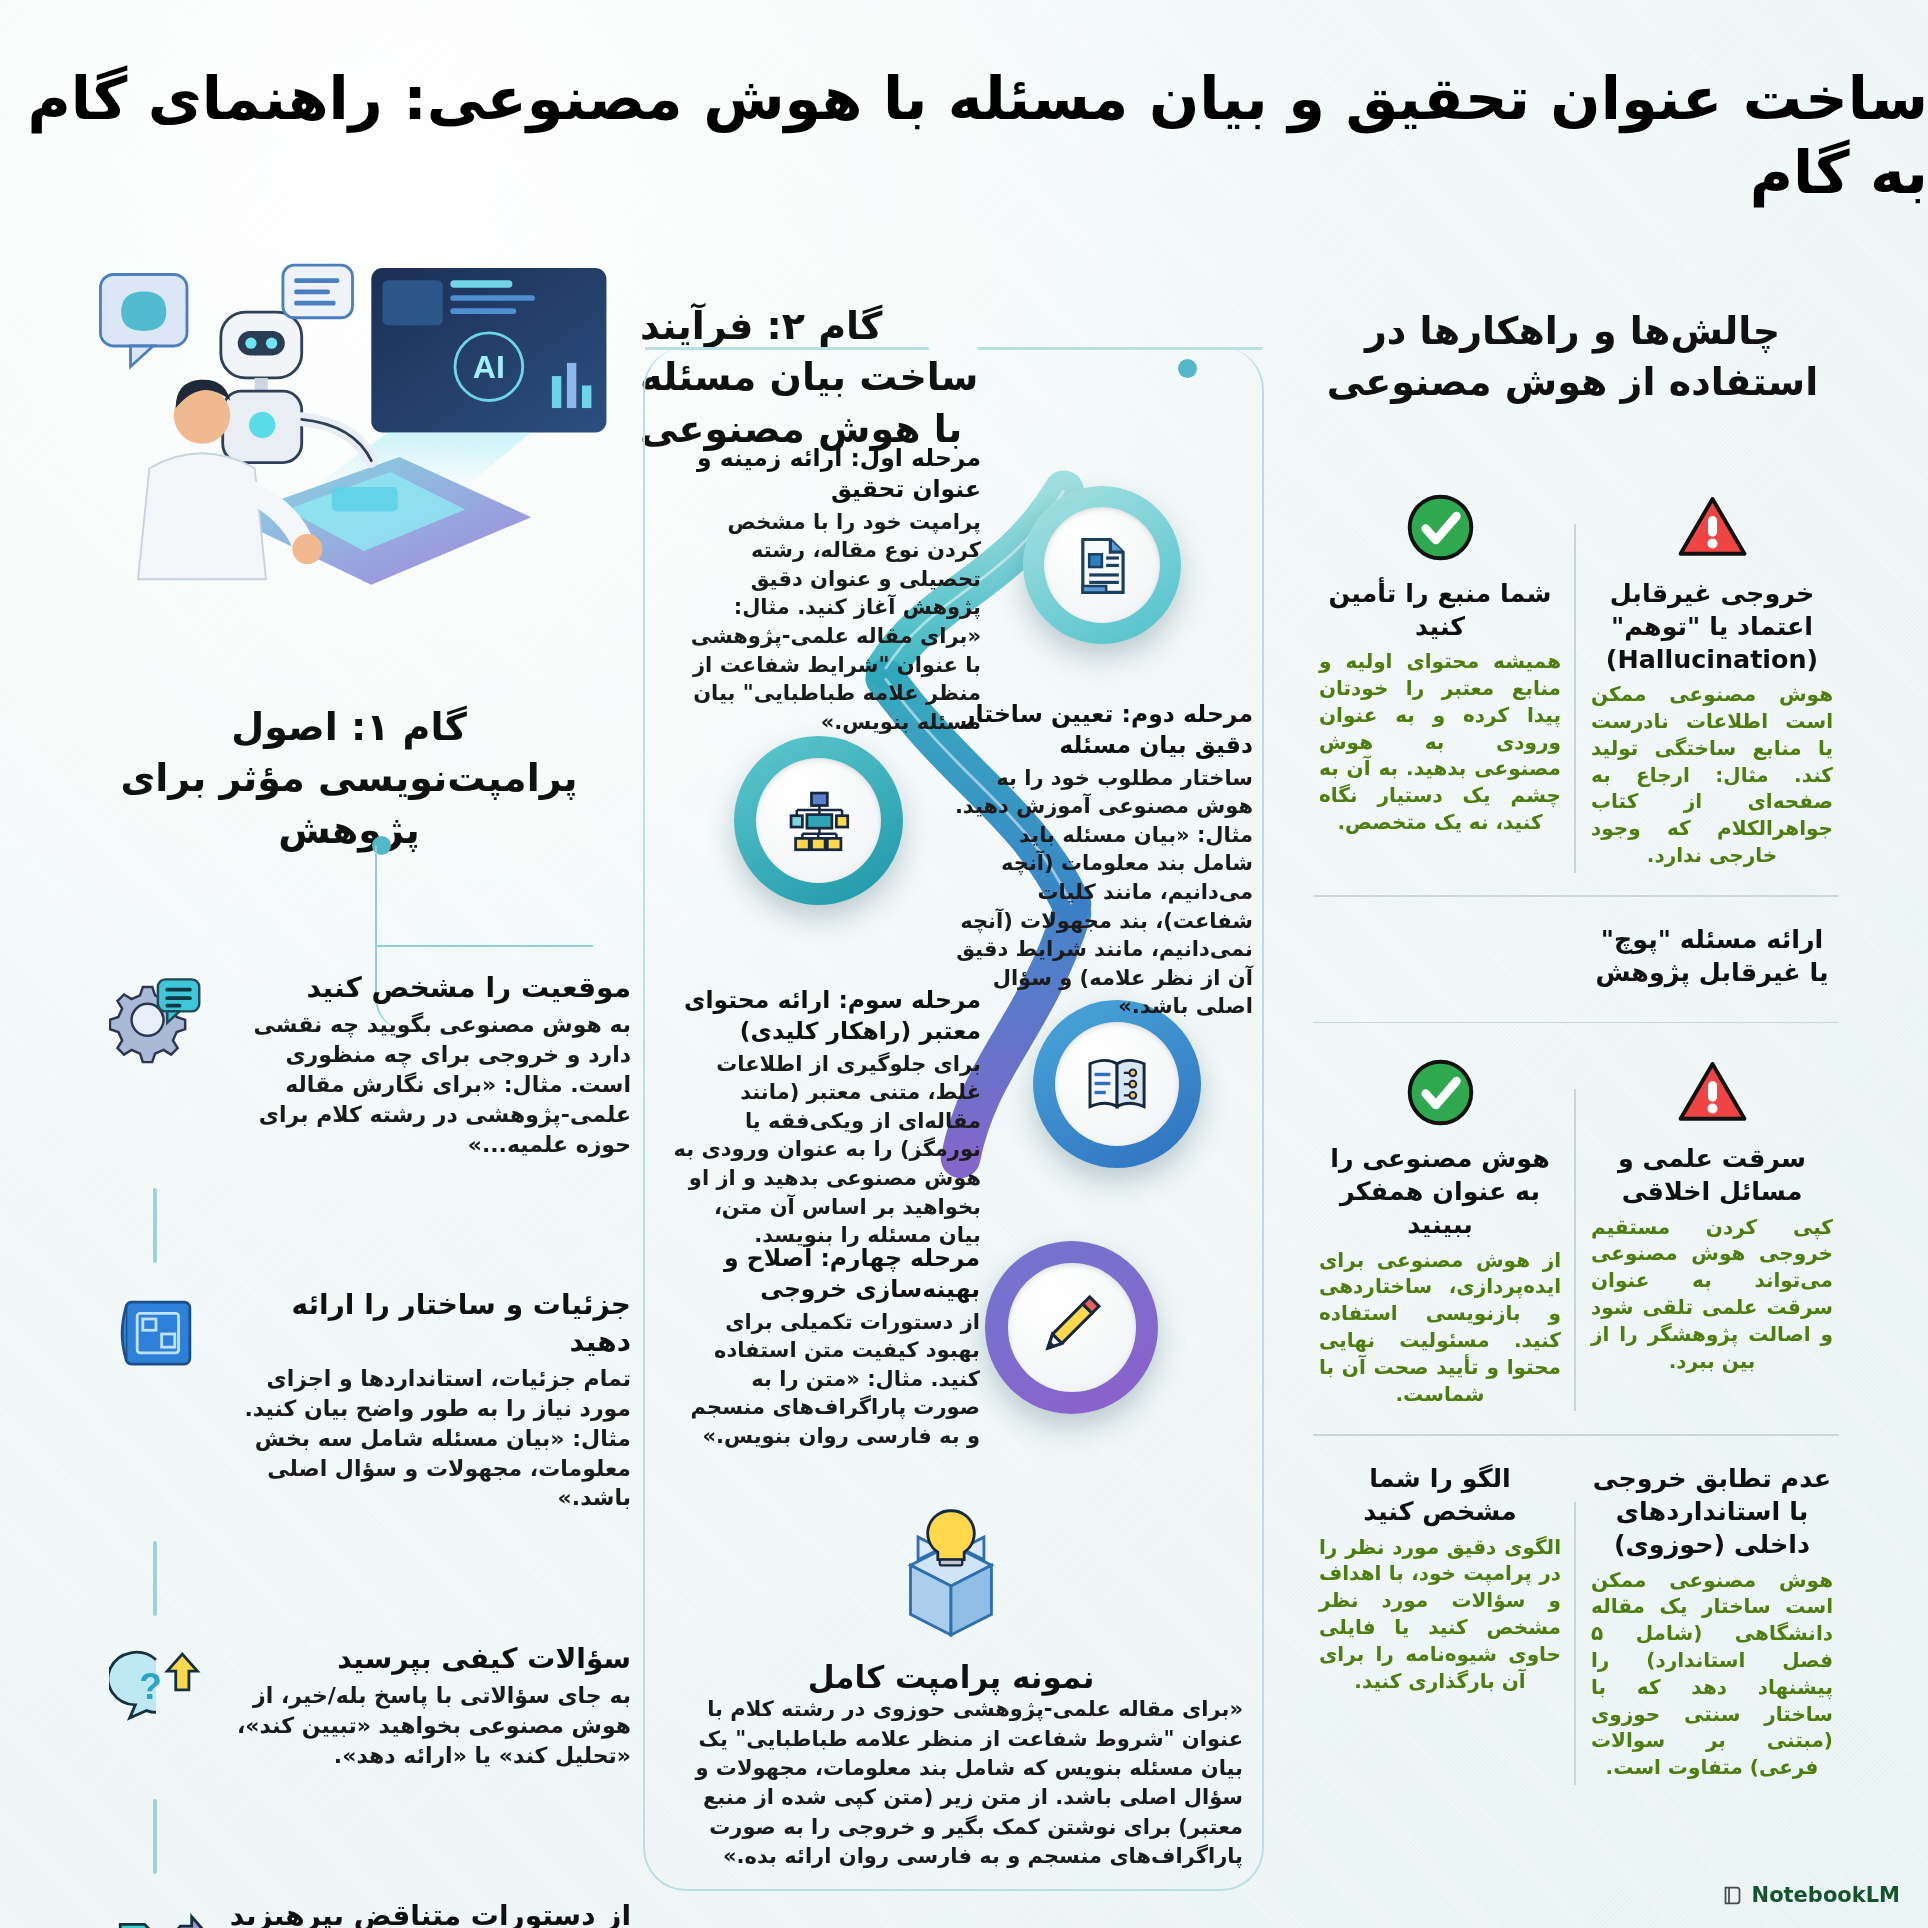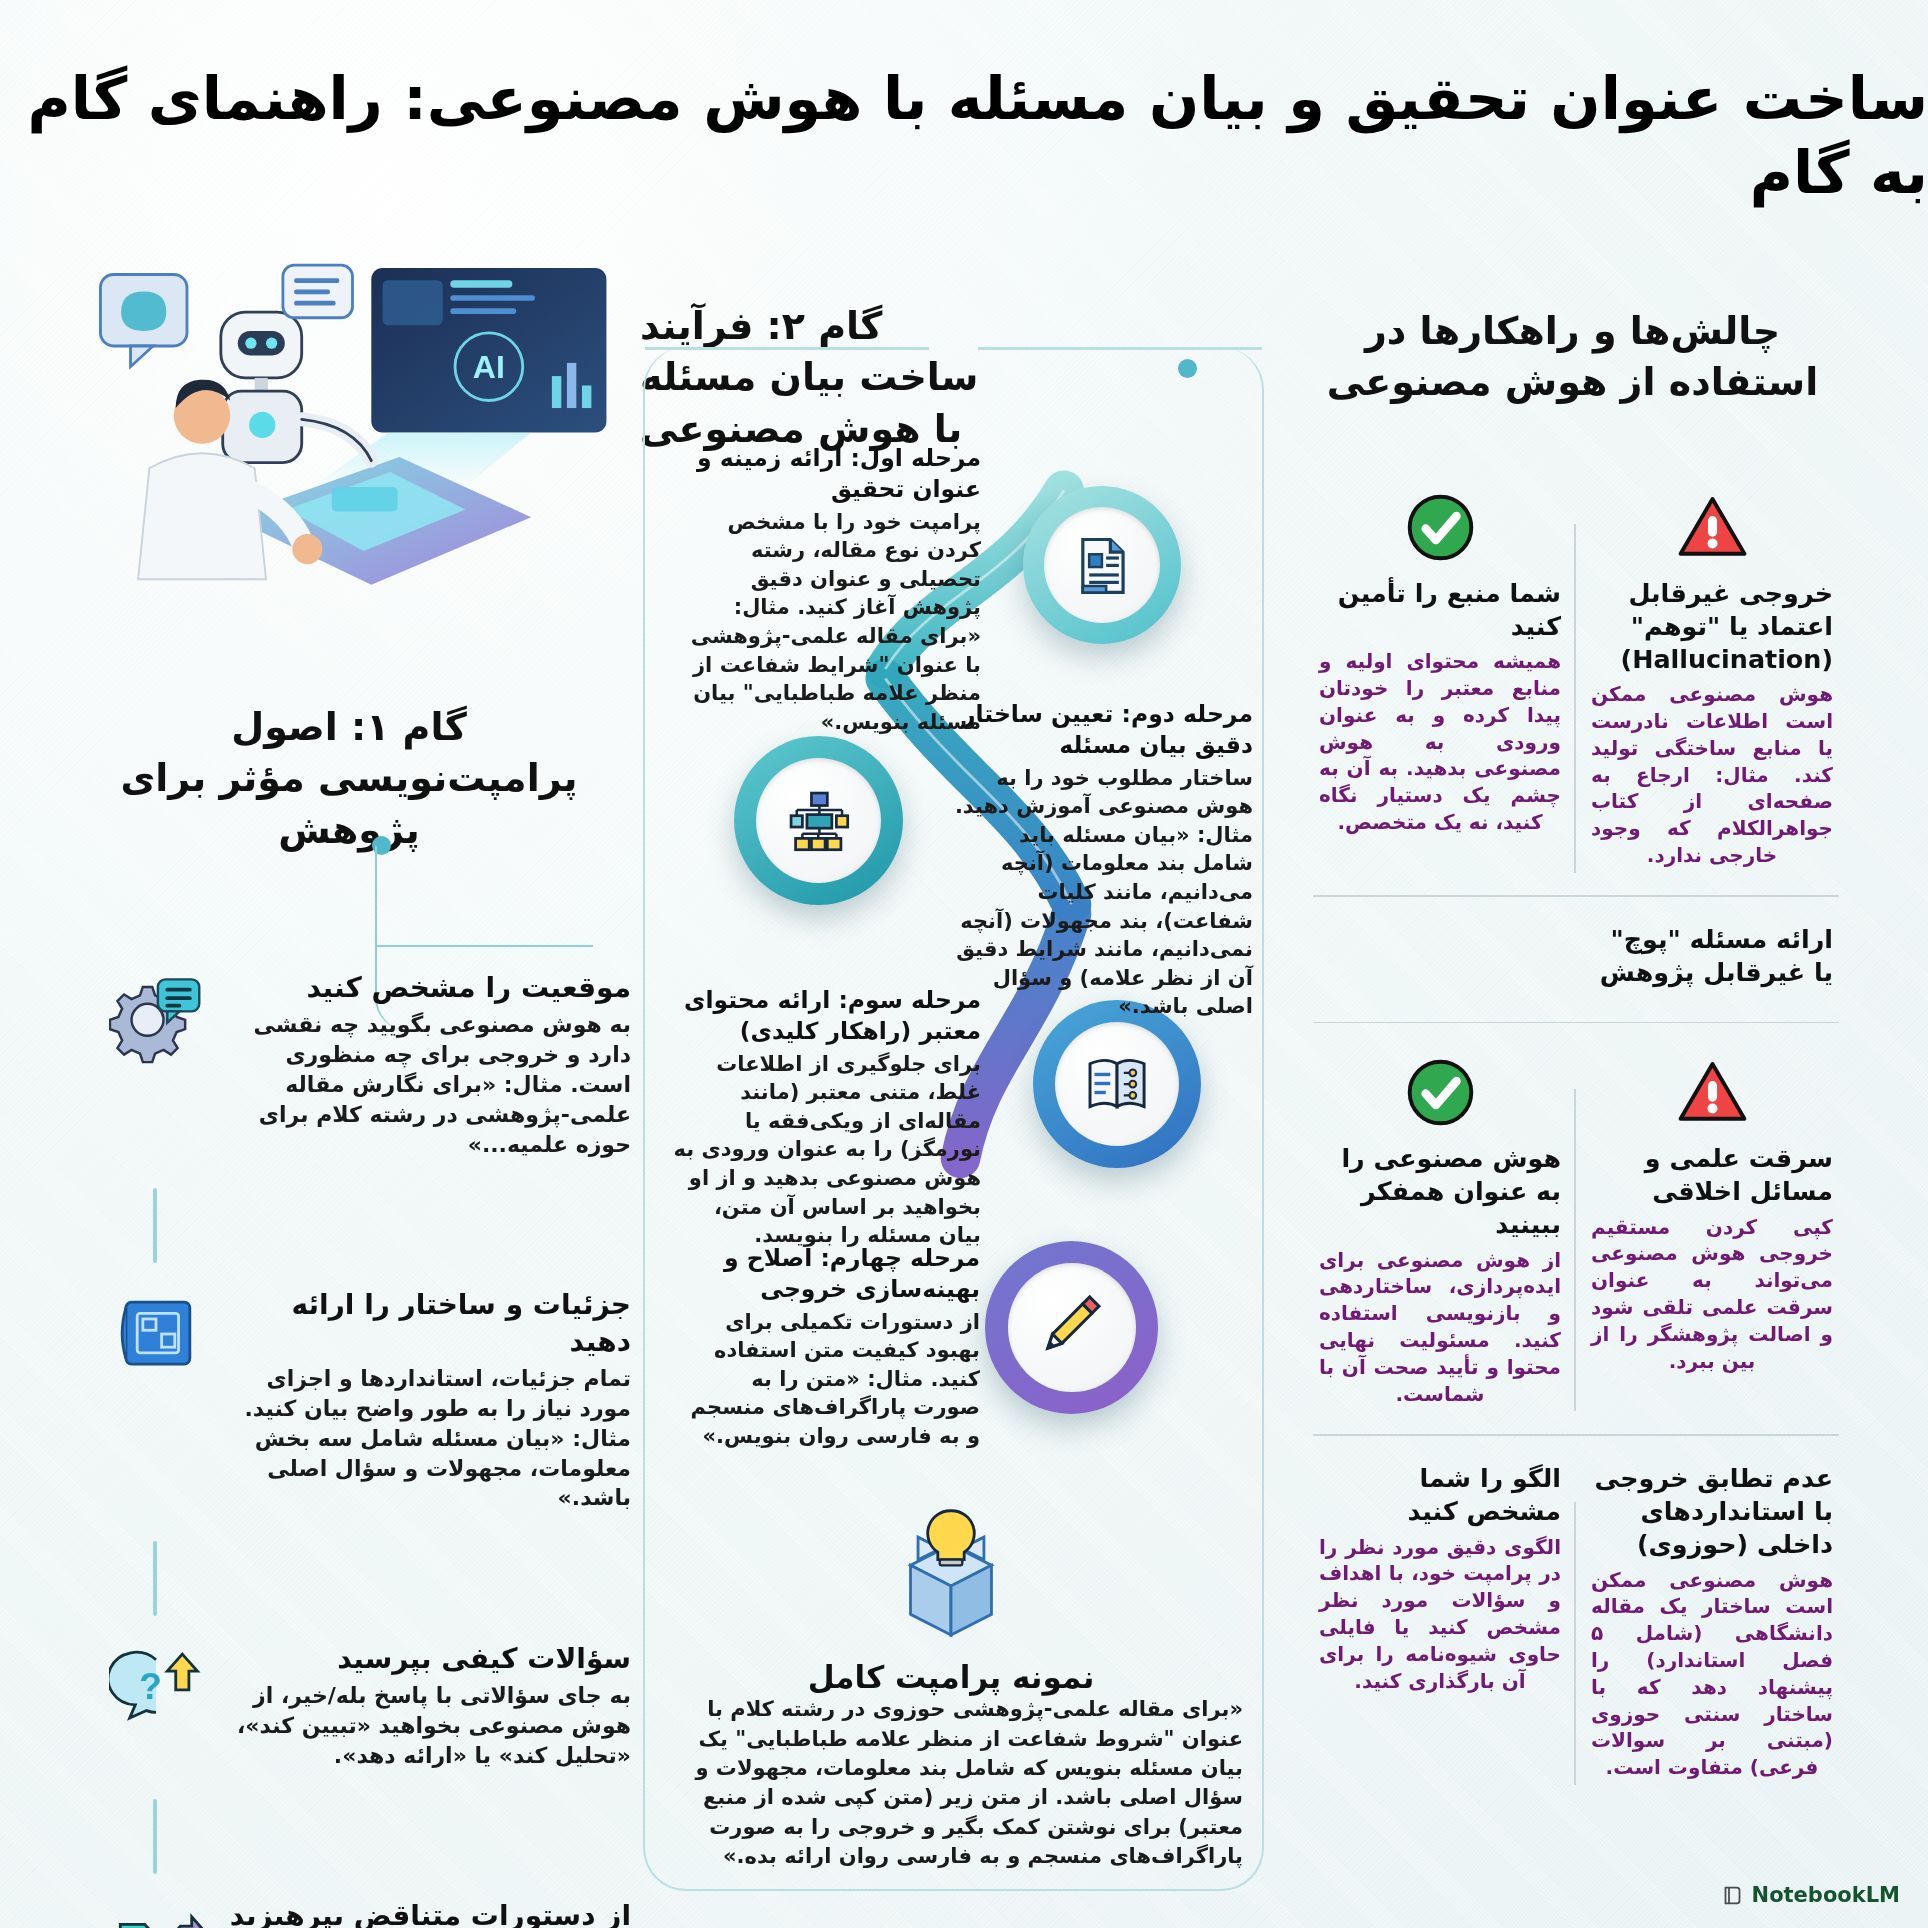--- a/index.html
+++ b/index.html
@@ -94,22 +94,22 @@
   .bulb{width:160px;height:141px;margin:0 auto;}
 
   
   .rgrid{
     position:absolute;left:1304px;top:471px;width:544px;
     display:grid;grid-template-columns:1fr 1fr;column-gap:0;row-gap:0;
   }
   .rcell{padding:13px 15px 21px 15px;position:relative;text-align:center;}
   .rcell .badge{height:87px;display:flex;align-items:center;justify-content:center;margin-bottom:5.6px;}
   .rcell .badge svg{width:73px;height:73px;}
-  .rcell .h{font-size:25.4px;font-weight:bold;line-height:1.3;color:#111;margin-bottom:5.6px;text-align:right;}
-  .rcell .b{font-size:20px;font-weight:bold;line-height:1.34;color:#701a75;text-align:justify;text-align-last:center;}
+  .rcell .h{font-size:25.4px;font-weight:bold;line-height:1.3;color:#111;margin-bottom:5.6px;}
+  .rcell .b{font-size:20px;font-weight:bold;line-height:1.34;color:#4d7c0f;text-align:justify;text-align-last:center;}
   .rcell.left-of-pair::before{
     content:"";position:absolute;right:0;top:53px;bottom:17px;width:1.9px;background:#c9d6da;
   }
   .rowline{grid-column:1/3;height:1.9px;background:#c9d6da;margin:5.6px 9.4px 13px 9.4px;}
 
   
   .wm{
     position:absolute;right:28px;bottom:21px;display:flex;align-items:center;gap:8.5px;
     font-size:21px;color:#14532d;font-weight:bold;direction:ltr;
   }

